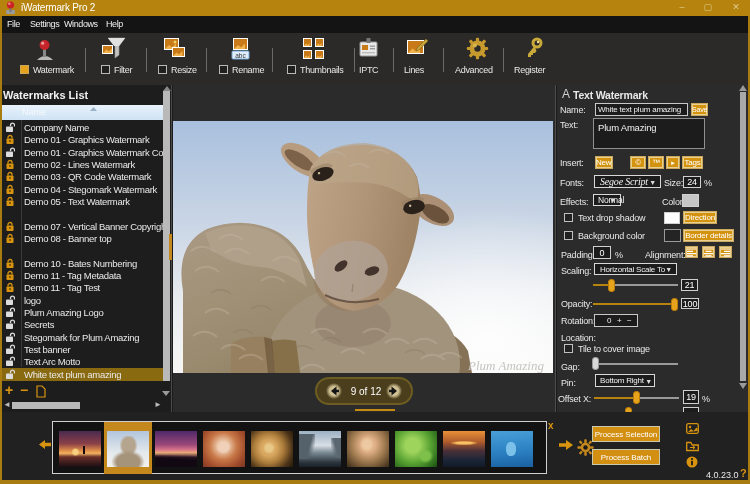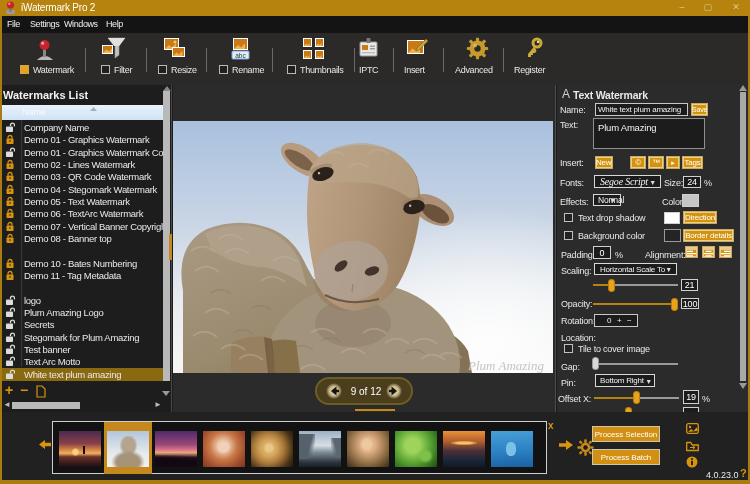--- a/index.html
+++ b/index.html
@@ -171,21 +171,21 @@
       <rect x="4" y="15" width="13" height="1.4" fill="#bbb"></rect>
     </svg>
     <div class="tlabel" style="left:357px">IPTC</div>
 
     <svg class="ticon" style="left:404px" width="23" height="23" viewBox="0 0 23 23">
       <rect x="1" y="3" width="17" height="14" fill="#fff"></rect>
       <rect x="2" y="4" width="15" height="12" fill="#c87a18"></rect>
       <path d="M2 16 l4.5 -4.5 l3 2.5 l4.5 -4.5 v6.5 z" fill="#f0b24a"></path>
       <path d="M20 2 l2 2 l-9 9 l-3 1 l1 -3 z" fill="#caa23a" stroke="#7a6316" stroke-width="0.6"></path>
     </svg>
-    <div class="tlabel" style="left:402px">Insert</div>
+    <div class="tlabel" style="left:402px">Lines</div>
 
     <svg class="ticon" style="left:464px" width="23" height="23" viewBox="0 0 23 23">
       <g fill="#c79a2e">
         <circle cx="11.5" cy="11.5" r="8"></circle>
         <rect x="9.9" y="0.8" width="3.2" height="4" rx="1"></rect>
         <rect x="9.9" y="18.2" width="3.2" height="4" rx="1"></rect>
         <rect x="0.8" y="9.9" width="4" height="3.2" rx="1"></rect>
         <rect x="18.2" y="9.9" width="4" height="3.2" rx="1"></rect>
         <rect x="3.2" y="3.2" width="4" height="3.2" rx="1" transform="rotate(45 5.2 4.8)"></rect>
         <rect x="15.8" y="3.2" width="4" height="3.2" rx="1" transform="rotate(-45 17.8 4.8)"></rect>
@@ -264,26 +264,20 @@
             <use href="#lkc"></use>
           </svg>
           <span class="txt">Demo 04 - Stegomark Watermark</span>
         </div>
       <div class="lrow" style="top:75px">
           <svg class="lock" width="11" height="11">
             <use href="#lkc"></use>
           </svg>
           <span class="txt">Demo 05 - Text Watermark</span>
         </div>
-      <div class="lrow" style="top:87px">
-          <svg class="lock" width="11" height="11">
-            <use href="#lkc"></use>
-          </svg>
-          <span class="txt">Demo 06 - TextArc Watermark</span>
-        </div>
       <div class="lrow" style="top:100px">
           <svg class="lock" width="11" height="11">
             <use href="#lkc"></use>
           </svg>
           <span class="txt">Demo 07 - Vertical Banner Copyright Yea</span>
         </div>
       <div class="lrow" style="top:112px">
           <svg class="lock" width="11" height="11">
             <use href="#lkc"></use>
           </svg>
@@ -293,20 +287,26 @@
           <svg class="lock" width="11" height="11">
             <use href="#lkc"></use>
           </svg>
           <span class="txt">Demo 10 - Bates Numbering</span>
         </div>
       <div class="lrow" style="top:149px">
           <svg class="lock" width="11" height="11">
             <use href="#lkc"></use>
           </svg>
           <span class="txt">Demo 11 - Tag Metadata</span>
+        </div>
+      <div class="lrow" style="top:161px">
+          <svg class="lock" width="11" height="11">
+            <use href="#lkc"></use>
+          </svg>
+          <span class="txt">Demo 11 - Tag Test</span>
         </div>
       <div class="lrow" style="top:174px">
           <svg class="lock" width="11" height="11">
             <use href="#lko"></use>
           </svg>
           <span class="txt">logo</span>
         </div>
       <div class="lrow" style="top:186px">
           <svg class="lock" width="11" height="11">
             <use href="#lko"></use>

